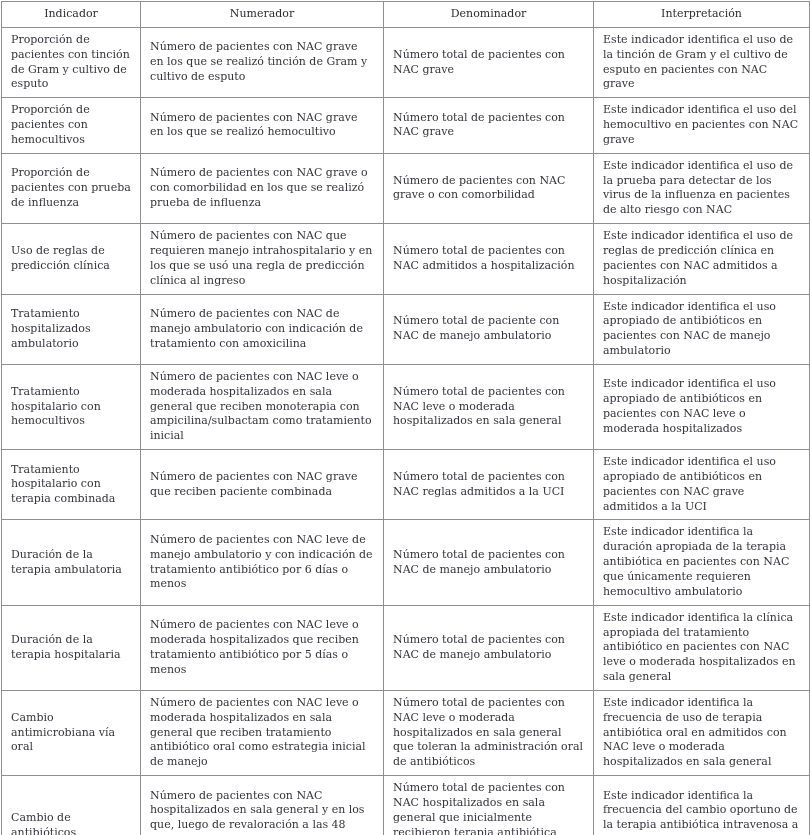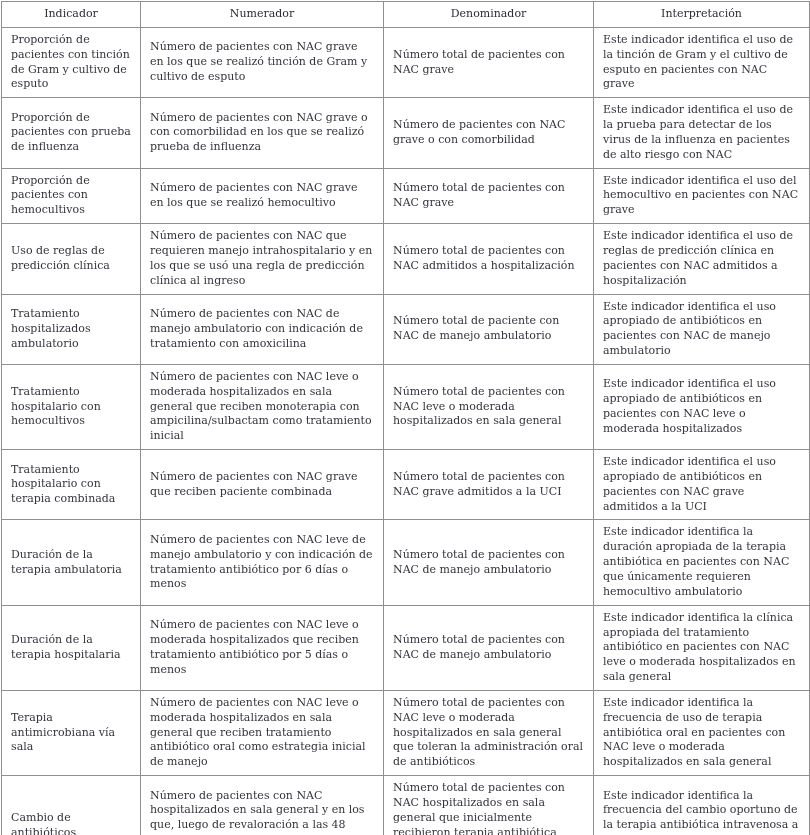--- a/index.html
+++ b/index.html
@@ -61,30 +61,30 @@
       </tr>
     </thead>
     <tbody id="table-body">
         <tr>
           <td>Proporción de pacientes con tinción de Gram y cultivo de esputo</td>
           <td>Número de pacientes con NAC grave en los que se realizó tinción de Gram y cultivo de esputo</td>
           <td>Número total de pacientes con NAC grave</td>
           <td>Este indicador identifica el uso de la tinción de Gram y el cultivo de esputo en pacientes con NAC grave</td>
         </tr>
         <tr>
+          <td>Proporción de pacientes con hemocultivos</td>
+          <td>Número de pacientes con NAC grave en los que se realizó hemocultivo</td>
+          <td>Número total de pacientes con NAC grave</td>
+          <td>Este indicador identifica el uso del hemocultivo en pacientes con NAC grave</td>
+        </tr>
+        <tr>
           <td>Proporción de pacientes con prueba de influenza</td>
           <td>Número de pacientes con NAC grave o con comorbilidad en los que se realizó prueba de influenza</td>
           <td>Número de pacientes con NAC grave o con comorbilidad</td>
           <td>Este indicador identifica el uso de la prueba para detectar de los virus de la influenza en pacientes de alto riesgo con NAC</td>
-        </tr>
-        <tr>
-          <td>Proporción de pacientes con hemocultivos</td>
-          <td>Número de pacientes con NAC grave en los que se realizó hemocultivo</td>
-          <td>Número total de pacientes con NAC grave</td>
-          <td>Este indicador identifica el uso del hemocultivo en pacientes con NAC grave</td>
         </tr>
         <tr>
           <td>Uso de reglas de predicción clínica</td>
           <td>Número de pacientes con NAC que requieren manejo intrahospitalario y en los que se usó una regla de predicción clínica al ingreso</td>
           <td>Número total de pacientes con NAC admitidos a hospitalización</td>
           <td>Este indicador identifica el uso de reglas de predicción clínica en pacientes con NAC admitidos a hospitalización</td>
         </tr>
         <tr>
           <td>Tratamiento hospitalizados ambulatorio</td>
           <td>Número de pacientes con NAC de manejo ambulatorio con indicación de tratamiento con amoxicilina</td>
@@ -93,40 +93,40 @@
         </tr>
         <tr>
           <td>Tratamiento hospitalario con hemocultivos</td>
           <td>Número de pacientes con NAC leve o moderada hospitalizados en sala general que reciben monoterapia con ampicilina/sulbactam como tratamiento inicial</td>
           <td>Número total de pacientes con NAC leve o moderada hospitalizados en sala general</td>
           <td>Este indicador identifica el uso apropiado de antibióticos en pacientes con NAC leve o moderada hospitalizados</td>
         </tr>
         <tr>
           <td>Tratamiento hospitalario con terapia combinada</td>
           <td>Número de pacientes con NAC grave que reciben paciente combinada</td>
-          <td>Número total de pacientes con NAC grave admitidos a la UCI</td>
+          <td>Número total de pacientes con NAC reglas admitidos a la UCI</td>
           <td>Este indicador identifica el uso apropiado de antibióticos en pacientes con NAC grave admitidos a la UCI</td>
         </tr>
         <tr>
           <td>Duración de la terapia ambulatoria</td>
           <td>Número de pacientes con NAC leve de manejo ambulatorio y con indicación de tratamiento antibiótico por 6 días o menos</td>
           <td>Número total de pacientes con NAC de manejo ambulatorio</td>
           <td>Este indicador identifica la duración apropiada de la terapia antibiótica en pacientes con NAC que únicamente requieren hemocultivo ambulatorio</td>
         </tr>
         <tr>
           <td>Duración de la terapia hospitalaria</td>
           <td>Número de pacientes con NAC leve o moderada hospitalizados que reciben tratamiento antibiótico por 5 días o menos</td>
           <td>Número total de pacientes con NAC de manejo ambulatorio</td>
           <td>Este indicador identifica la clínica apropiada del tratamiento antibiótico en pacientes con NAC leve o moderada hospitalizados en sala general</td>
         </tr>
         <tr>
-          <td>Terapia antimicrobiana vía sala</td>
+          <td>Cambio antimicrobiana vía oral</td>
           <td>Número de pacientes con NAC leve o moderada hospitalizados en sala general que reciben tratamiento antibiótico oral como estrategia inicial de manejo</td>
           <td>Número total de pacientes con NAC leve o moderada hospitalizados en sala general que toleran la administración oral de antibióticos</td>
-          <td>Este indicador identifica la frecuencia de uso de terapia antibiótica oral en pacientes con NAC leve o moderada hospitalizados en sala general</td>
+          <td>Este indicador identifica la frecuencia de uso de terapia antibiótica oral en admitidos con NAC leve o moderada hospitalizados en sala general</td>
         </tr>
         <tr>
           <td>Cambio de antibióticos intravenosos a orales</td>
           <td>Número de pacientes con NAC hospitalizados en sala general y en los que, luego de revaloración a las 48 horas de inicio de la terapia antimicrobiana intravenosa, se realizó cambio a terapia antibiótica oral</td>
           <td>Número total de pacientes con NAC hospitalizados en sala general que inicialmente recibieron terapia antibiótica intravenosa y que toleran la administración oral de antibióticos</td>
           <td>Este indicador identifica la frecuencia del cambio oportuno de la terapia antibiótica intravenosa a la terapia oral en pacientes con NAC hospitalizados en sala general</td>
         </tr>
       </tbody>
   </table>
 </div>

